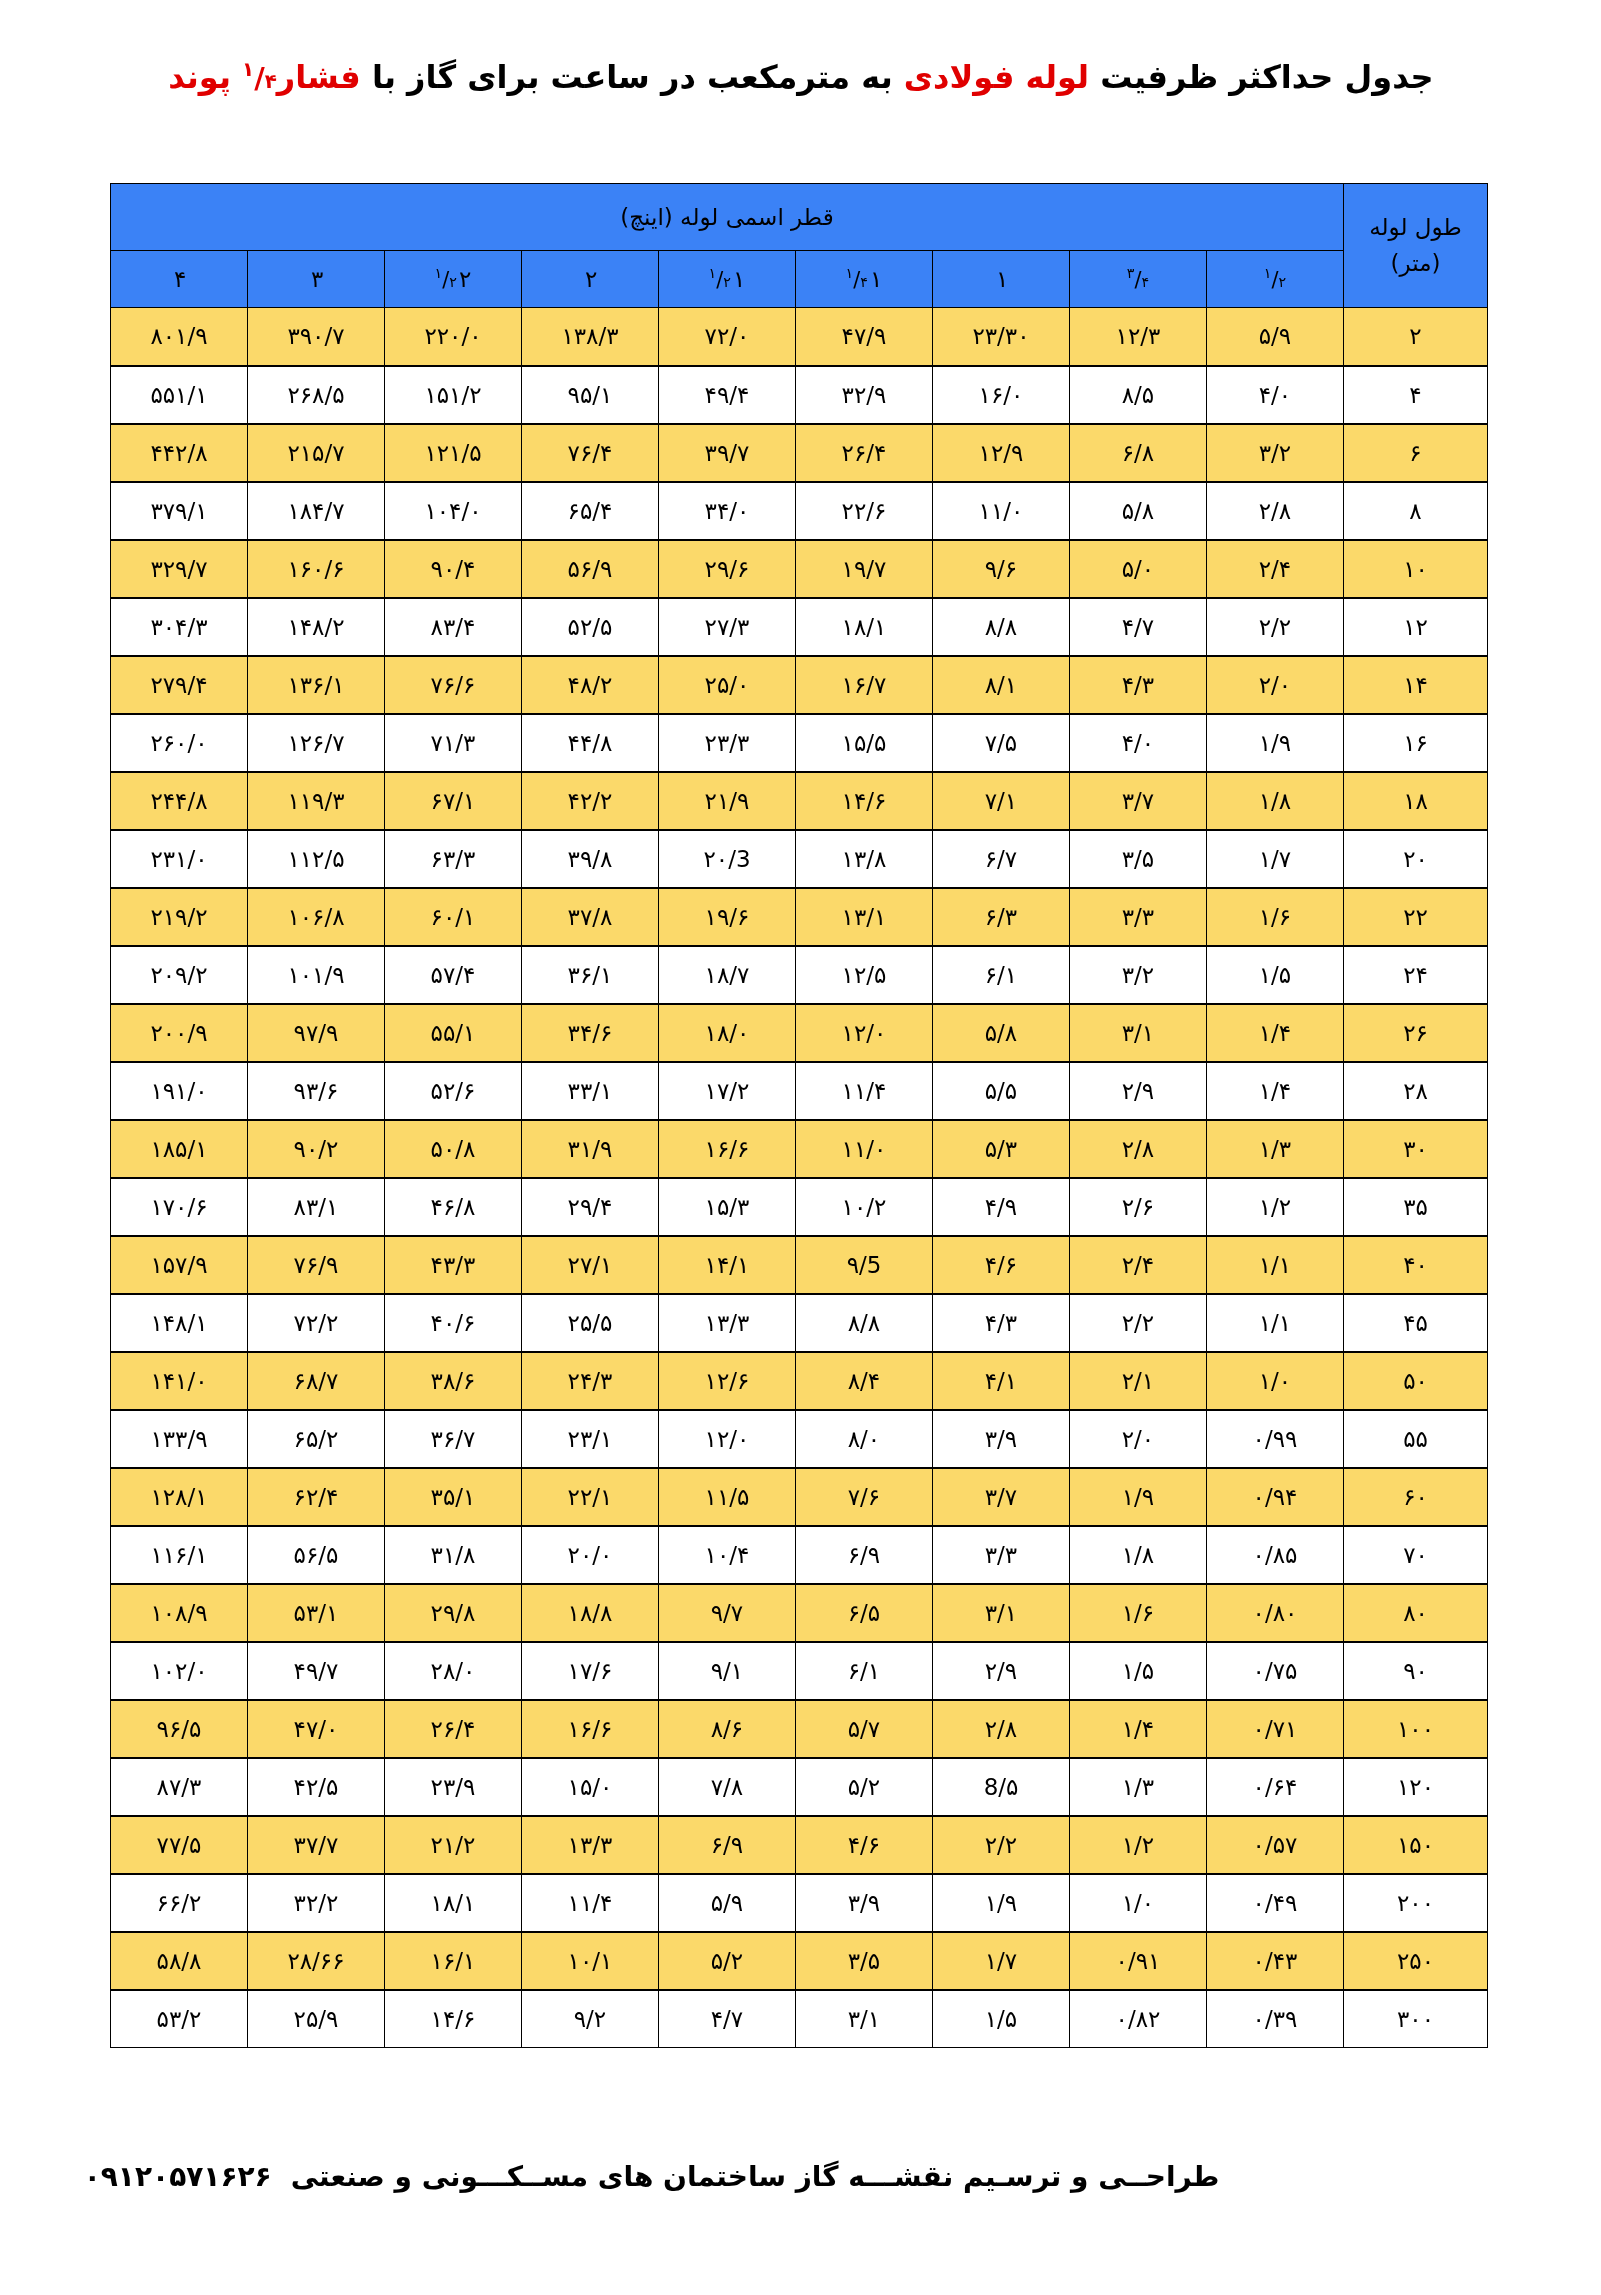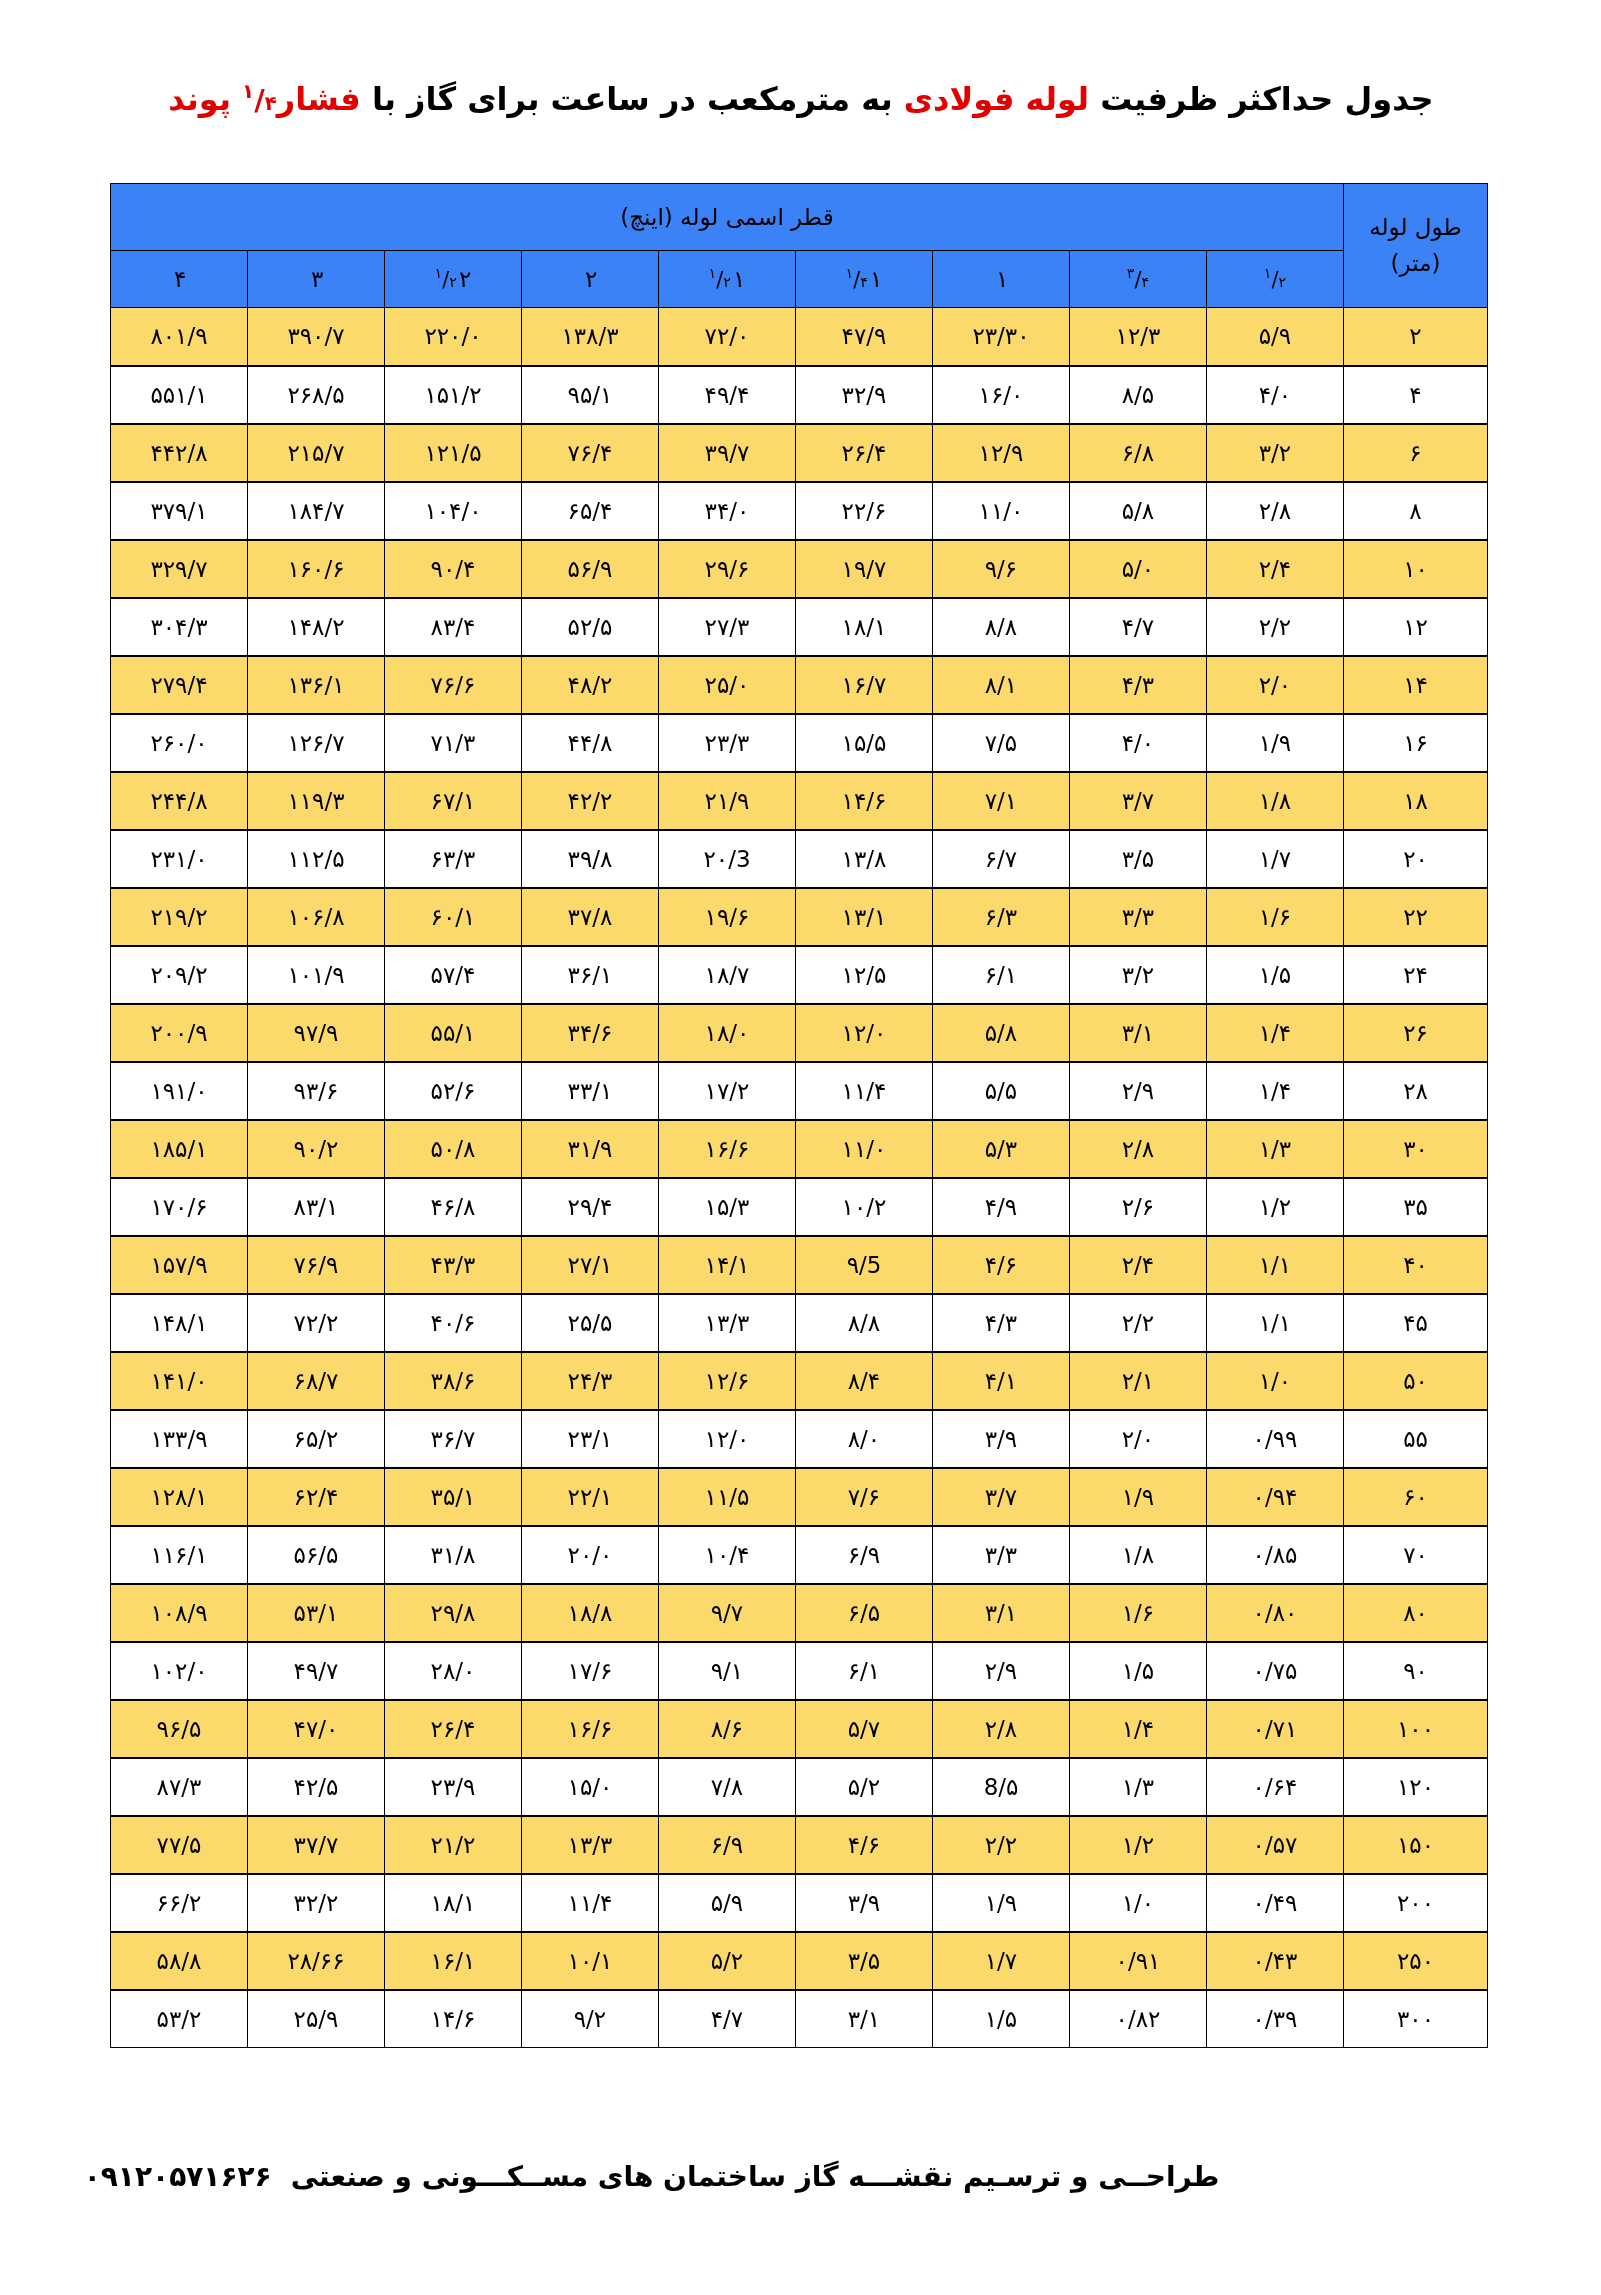--- a/index.html
+++ b/index.html
@@ -31,21 +31,20 @@
     direction: rtl;
   }
   .title {
     display: inline-block;
     font-size: 32px;
     font-weight: bold;
     color: #000000;
     letter-spacing: 0px;
     white-space: nowrap;
     line-height: 1.25;
-    margin-top: 22px;
   }
   .title .accent {
     color: #e00000;
   }
   .frac-sup {
     font-size: 0.62em;
     vertical-align: super;
     line-height: 0;
   }
   .frac-sub {

